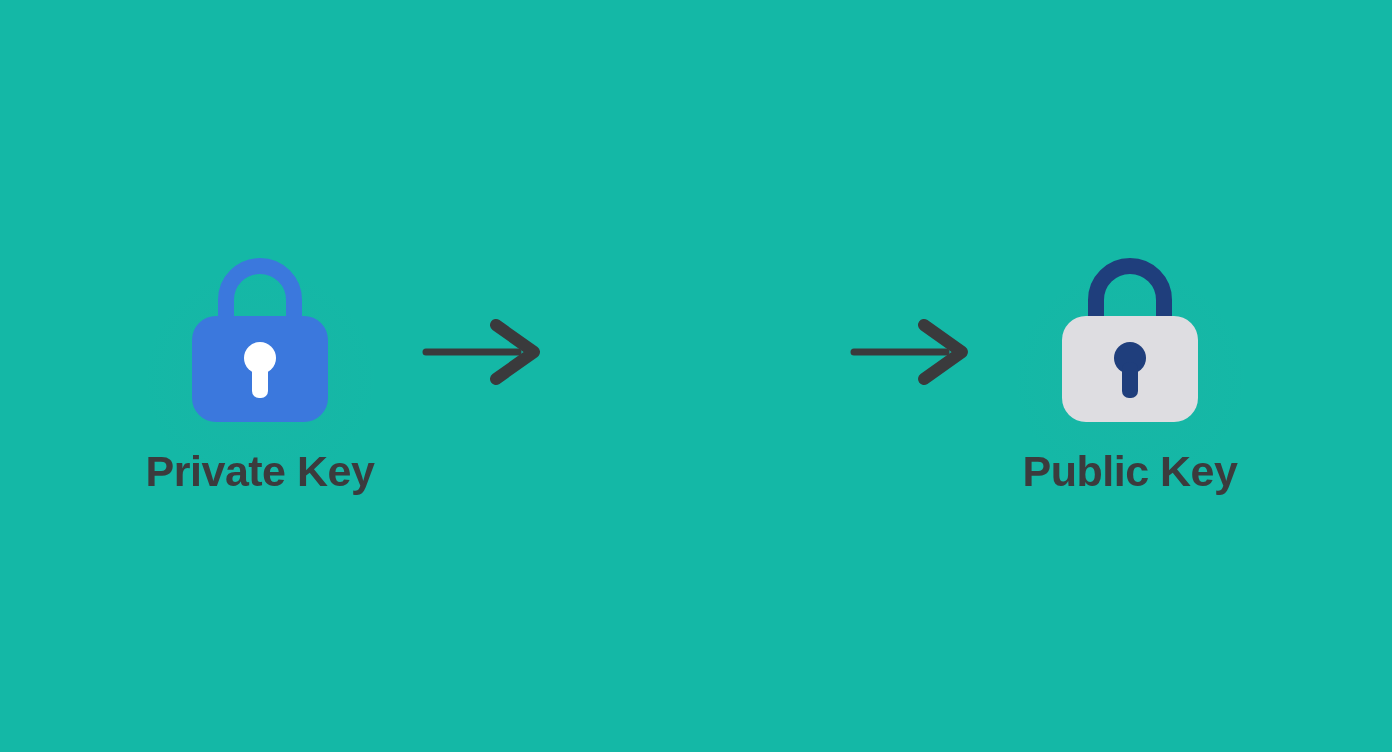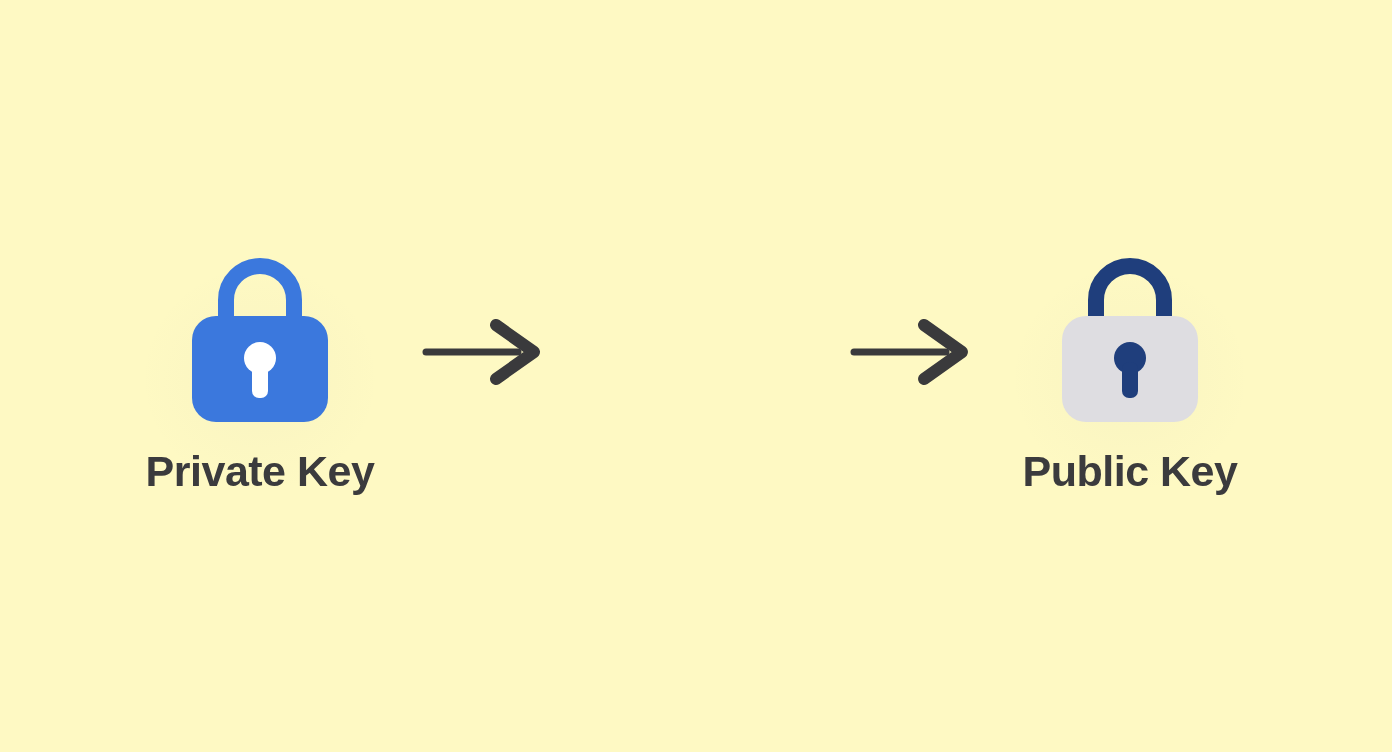--- a/index.html
+++ b/index.html
@@ -5,21 +5,21 @@
   html, body {
     margin: 0;
     padding: 0;
     background: #fdfdfd;
     font-family: "Liberation Sans", sans-serif;
   }
   .canvas {
     position: relative;
     width: 1392px;
     height: 752px;
-    background: #fef9c3;
+    background: #14b8a6;
     overflow: hidden;
   }
   .node {
     position: absolute;
     display: flex;
     flex-direction: column;
     align-items: center;
     width: 240px;
   }
   .node .halo {

